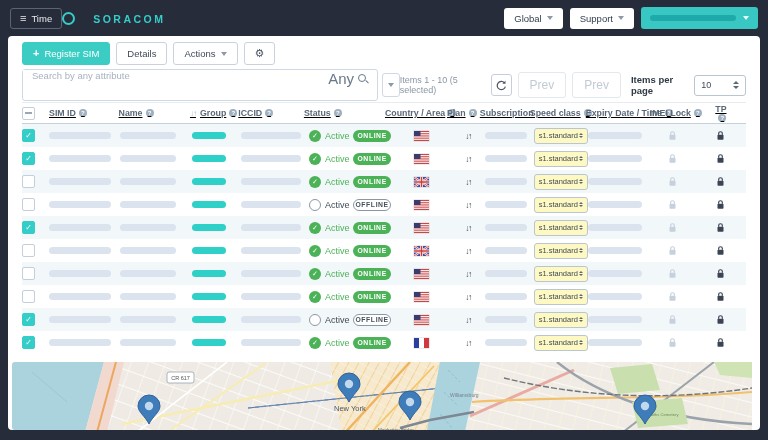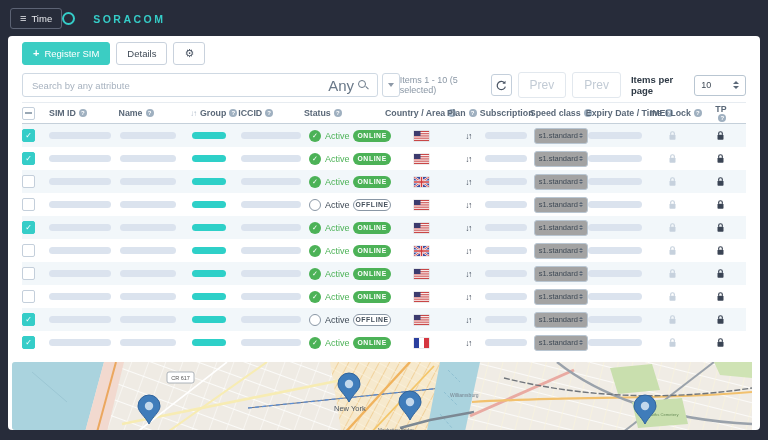--- a/index.html
+++ b/index.html
@@ -31,21 +31,21 @@
   .card { margin:0 8px; height:394px; background:#fff; border-radius:4px; display:flex; flex-direction:column; overflow:hidden; }
 
   .toolbar { display:flex; align-items:center; gap:6px; padding:6px 14px 4px; }
   .btn { display:flex; align-items:center; gap:5px; background:#fff; border:1px solid #c9d2dd; border-radius:3px;
     color:#3f4a56; font-size:9.5px; padding:5px 10px; cursor:pointer; font-family:inherit; }
   .btn-primary { background:#3bcdc3; border-color:#3bcdc3; color:#fff; }
   .plus-glyph { font-size:11px; font-weight:bold; line-height:0.8; }
   .gear-glyph { font-size:11px; color:#4a5564; line-height:1; }
 
   .searchrow { display:flex; align-items:center; margin:3px 14px 0; height:26px; }
-  .searchbox { display:flex; align-items:center; width:390px; height:24px; border:1px solid #cfd9e3; border-radius:3px; background:#fff; }
+  .searchbox { display:flex; align-items:flex-start; width:390px; height:32px; border:1px solid #cfd9e3; border-radius:3px; background:#fff; }
   .searchbox input { flex:1; border:none; outline:none; font-size:9.5px; padding:0 9px; color:#3f4a56; font-family:inherit; }
   .searchbox input::placeholder { color:#a7b2bf; }
   .search-mode { display:flex; align-items:center; gap:4px; color:#6a7989; font-size:15px; padding:0 9px; }
   .mag { position:relative; width:10px; height:10px; }
   .mag::before { content:""; position:absolute; left:0; top:0; width:6px; height:6px; border:1.3px solid #6a7989; border-radius:50%; }
   .mag::after { content:""; position:absolute; left:6.5px; top:7px; width:3.5px; height:1.4px; background:#6a7989; transform:rotate(45deg); }
   .search-caret-btn { width:19px; height:24px; margin-left:4px; border:1px solid #cfd9e3; border-radius:3px; background:#fff;
     display:flex; align-items:center; justify-content:center; cursor:pointer; }
   .pager { margin-left:auto; display:flex; align-items:center; gap:6px; }
   .items-summary { color:#939fab; color:#8a97a5; font-size:9px; margin-right:2px; }
@@ -54,21 +54,21 @@
   .pg-btn { background:#fff; border:1px solid #e2e8ee; border-radius:3px; color:#c2cbd5; font-size:12px;
     padding:5px 11px; font-family:inherit; }
   .perpage-label { font-size:9.5px; font-weight:bold; color:#2f3a46; margin-left:4px; }
   .perpage-select { width:58px; height:21px; border:1px solid #b9c6d2; border-radius:3px; background:#fff;
     display:flex; align-items:center; justify-content:space-between; padding:0 6px; font-size:9px; color:#3f4a56; cursor:pointer; }
   .spinner { display:flex; flex-direction:column; gap:1.5px; }
   .tri-up { width:0; height:0; border-left:3px solid transparent; border-right:3px solid transparent; border-bottom:3.5px solid #5b6878; }
   .tri-dn { width:0; height:0; border-left:3px solid transparent; border-right:3px solid transparent; border-top:3.5px solid #5b6878; }
 
   
-  .thead { display:flex; align-items:center; height:24px; margin:4px 14px 0; border-top:1px solid #e7ecf1; border-bottom:1px solid #c5d0da; }
+  .thead { display:flex; align-items:center; height:24px; margin:4px 14px 0; border-top:1px solid #e7ecf1; border-bottom:1px solid #c5d0da;text-decoration:underline; }
   .thead .cell { font-size:8.8px; font-weight:bold; color:#5a6878; white-space:nowrap; overflow:visible; }
   .tbody { margin:0 14px; }
   .trow { display:flex; align-items:center; height:23px; }
   .trow:nth-child(odd) { background:#f2f7fa; }
   .cell { display:flex; align-items:center; }
   .col-check { width:28px; } .col-simid { width:72px; } .col-name { width:74px; } .col-group { width:50px; }
   .col-iccid { width:68px; } .col-status { width:84px;align-items:center; } .col-country { width:62px; justify-content:center; }
   .col-plan { width:34px; justify-content:center; } .col-sub { width:50px; } .col-speed { width:56px; justify-content:center; }
   .col-expiry { width:64px; } .col-imei { width:46px; justify-content:center; } .col-tp { width:52px; justify-content:center;flex-direction:column; }
   .thead .col-country, .thead .col-plan, .thead .col-speed { justify-content:flex-start; }
@@ -98,52 +98,70 @@
   .badge.online { background:#4cb257; color:#fff; }
   .badge.offline { background:#fff; color:#45505c; border:1px solid #8a97a5; padding:1.5px 0; }
 
   .flag { width:15px; height:10px; display:inline-block; position:relative; box-shadow:0 0 0 0.5px rgba(0,0,0,0.15); }
   .flag svg { display:none; position:absolute; inset:0; }
   .flag.us svg.f-us { display:block; } .flag.gb svg.f-gb { display:block; } .flag.fr svg.f-fr { display:block; }
 
   .plan-glyph { font-size:8.5px; color:#3a4454; letter-spacing:-1.5px; font-weight:bold; }
 
   .sel { display:flex; align-items:center; justify-content:space-between; width:54px; height:16px; border:1px solid #b9c6d2;
-    border-radius:3px; background:#a3a3a3; padding:0 4px; cursor:pointer; }
+    border-radius:3px; background:#fef9c3; padding:0 4px; cursor:pointer; }
   .sel .selv { font-size:7.5px; color:#3f4a56; }
   .sel .spinner .tri-up { border-bottom-width:2.8px; border-left-width:2.5px; border-right-width:2.5px; }
   .sel .spinner .tri-dn { border-top-width:2.8px; border-left-width:2.5px; border-right-width:2.5px; }
 
   
   .map { margin:8px 4px 0; height:74px; border-radius:3px; overflow:hidden; position:relative; }
   .map svg { display:block; }
 </style>
 </head>
 <body>
 
 <div class="topbar">
   <button class="menu-btn">
     <span class="menu-glyph">≡</span>
     <span>Time</span>
   </button>
   <div class="brand">
     <span class="brand-mark"></span>
     <span class="brand-name">SORACOM</span>
   </div>
+  <div class="topbar-right">
+    <button class="top-btn">
+      <span>Global</span>
+      <span class="caret-dn gray"></span>
+    </button>
+    <button class="top-btn">
+      <span>Support</span>
+      <span class="caret-dn gray"></span>
+    </button>
+    <button class="account-btn">
+      <span class="account-redact"></span>
+      <span class="caret-dn light"></span>
+    </button>
+  </div>
 </div>
 
 <div class="card">
 
   <div class="toolbar">
     <button class="btn btn-primary">
       <span class="plus-glyph">+</span>
       <span>Register SIM</span>
     </button>
     <button class="btn">
       <span>Details</span>
+    </button>
+    <button class="btn">
+      <span>Actions</span>
+      <span class="caret-dn gray"></span>
     </button>
     <button class="btn">
       <span class="gear-glyph">⚙</span>
     </button>
   </div>
 
   <div class="searchrow">
     <div class="searchbox">
       <input type="text" placeholder="Search by any attribute" style="">
       <div class="search-mode">

